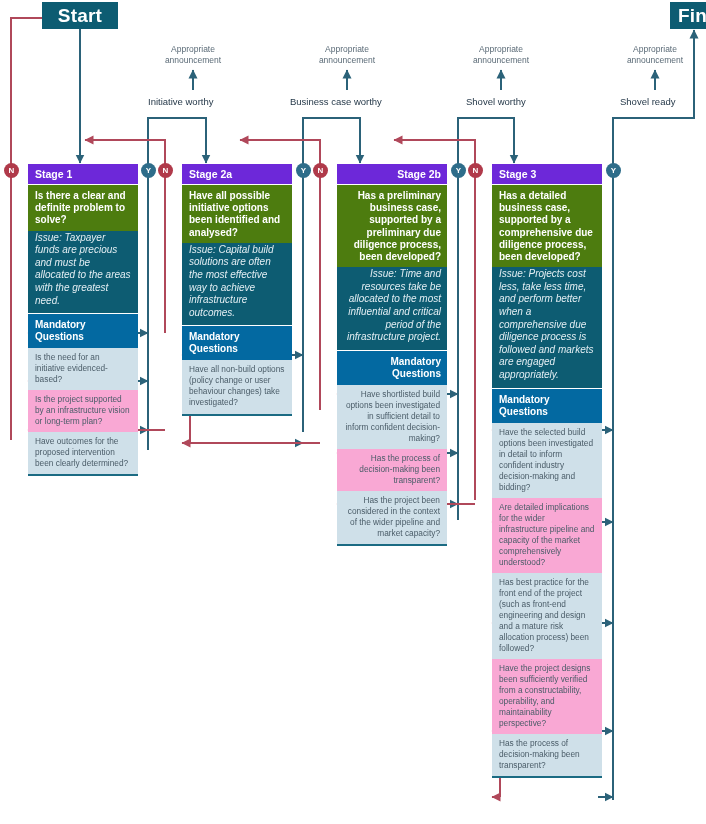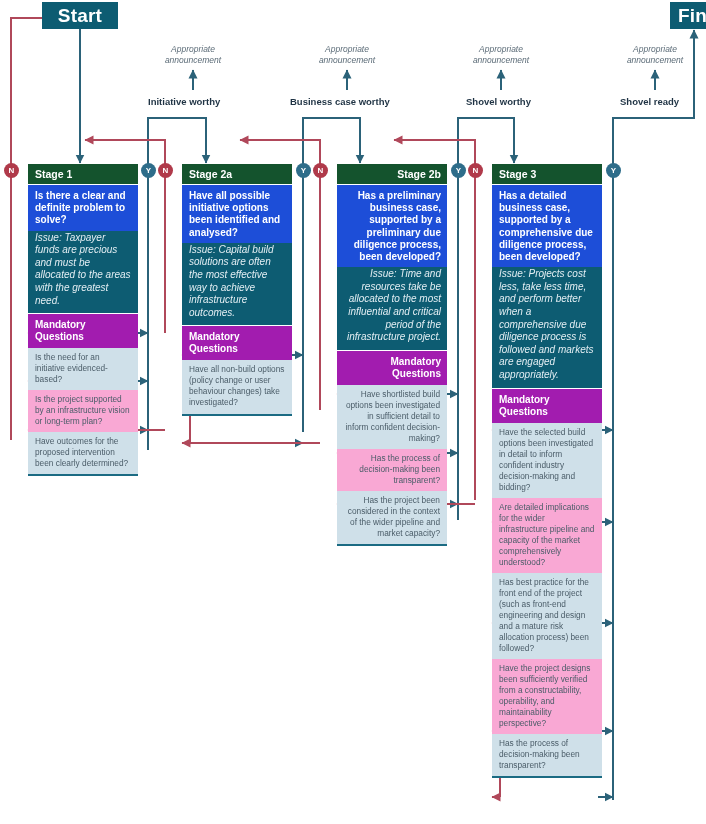--- a/index.html
+++ b/index.html
@@ -14,54 +14,54 @@
   
   .terminator{
     position:absolute;background:#0d5c72;color:#ffffff;
     font-weight:bold;font-size:19px;letter-spacing:.2px;
     display:flex;align-items:center;justify-content:center;
   }
 
   
   .stage{position:absolute;width:110px;}
   .stage-head{
-    background:#14532d;color:#ffffff;font-weight:bold;font-size:10.5px;
+    background:#6d28d9;color:#ffffff;font-weight:bold;font-size:10.5px;
     padding:4px 6px 4px 7px;line-height:1.15;
     border-bottom:1px solid #ffffff;
   }
   .stage-q{
-    background:#1d4ed8;color:#ffffff;font-weight:bold;font-size:10px;
+    background:#4d7c0f;color:#ffffff;font-weight:bold;font-size:10px;
     padding:5px 6px 4px 7px;line-height:1.22;
   }
   .stage-issue{
     background:#0d5c72;color:#e3eef3;font-style:italic;font-size:10px;
     padding:1px 6px 6px 7px;line-height:1.26;
     border-bottom:1px solid #ffffff;
   }
   .stage-mand{
-    background:#a21caf;color:#ffffff;font-weight:bold;font-size:10px;
+    background:#0369a1;color:#ffffff;font-weight:bold;font-size:10px;
     padding:5px 6px 5px 7px;line-height:1.2;
   }
   .mq{
     font-size:8.3px;line-height:1.33;color:#4a5c68;
     padding:4px 7px 5px 7px;
   }
   .mq.alt{background:#cfe0e9;}
   .mq.plain{background:#f9a8d4;}
   .stage-foot{height:2px;background:#1b6b83;}
 
   
   .branch-label{
-    position:absolute;font-weight:bold;font-size:9.5px;color:#1f3344;
+    position:absolute;font-weight:normal;font-size:9.5px;color:#1f3344;
     white-space:nowrap;
     text-align:center;
   }
   .ann-label{
     position:absolute;font-size:8.5px;color:#5b6b77;line-height:1.25;
-    text-align:center;white-space:nowrap;font-style:italic;
+    text-align:center;white-space:nowrap;
   }
 
   
   .badge{
     position:absolute;width:15px;height:15px;border-radius:50%;
     color:#ffffff;font-size:8px;font-weight:bold;
     display:flex;align-items:center;justify-content:center;
   }
   .badge.yes{background:#2e6d8a;}
   .badge.no{background:#b03a4a;}

